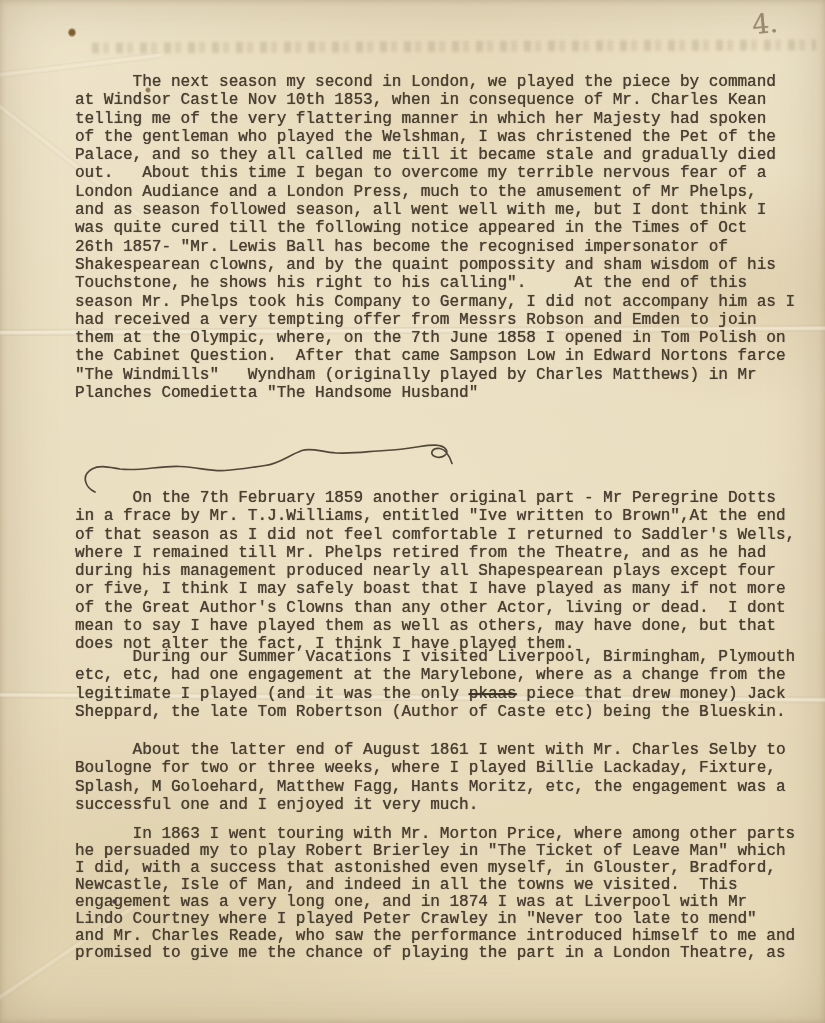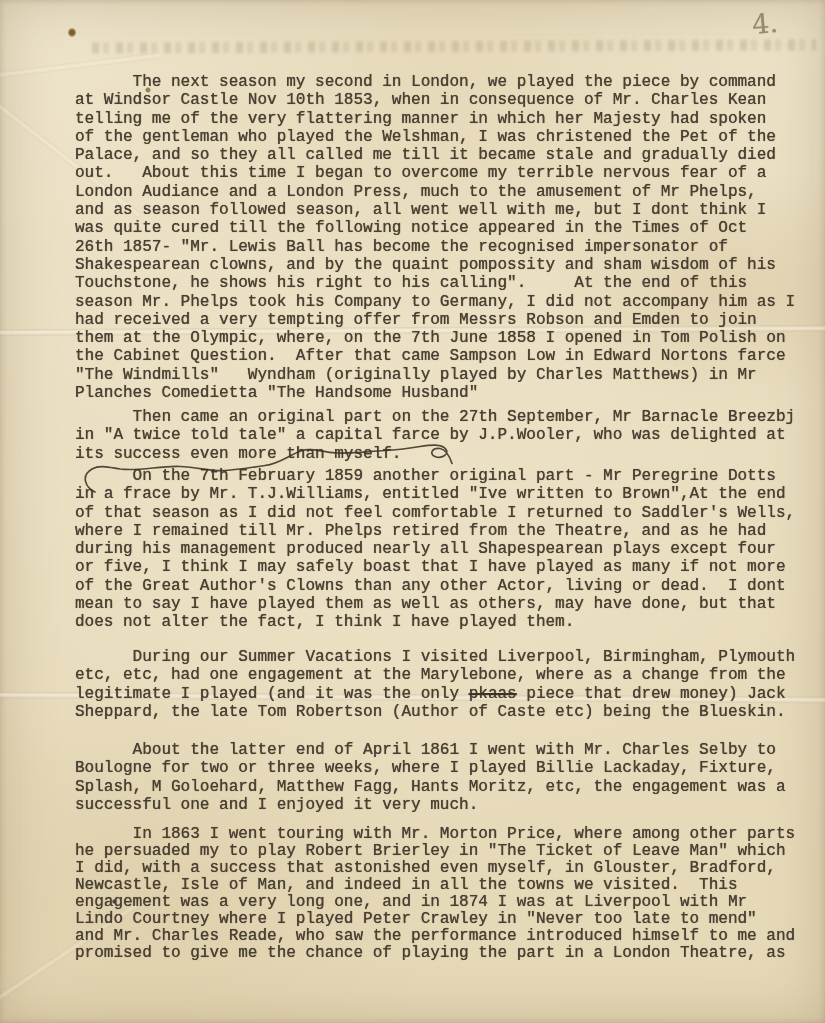--- a/index.html
+++ b/index.html
@@ -69,37 +69,34 @@
 was quite cured till the following notice appeared in the Times of Oct
 26th 1857- "Mr. Lewis Ball has become the recognised impersonator of
 Shakespearean clowns, and by the quaint pompossity and sham wisdom of his
 Touchstone, he shows his right to his calling".     At the end of this
 season Mr. Phelps took his Company to Germany, I did not accompany him as I
 had received a very tempting offer from Messrs Robson and Emden to join
 them at the Olympic, where, on the 7th June 1858 I opened in Tom Polish on
 the Cabinet Question.  After that came Sampson Low in Edward Nortons farce
 "The Windmills"   Wyndham (originally played by Charles Matthews) in Mr
 Planches Comedietta "The Handsome Husband"</div>
-  <div class="para" style="top:408px">      Then came an original part on the 27th September, Mr Barnacle Breezbj
-in "A twice told tale" a capital farce by J.P.Wooler, who was delighted at
-its success even more than myself.</div>
-  <div class="para" style="top:467px">      On the 7th February 1859 another original part - Mr Peregrine Dotts
+  <div class="para" style="top:489px">      On the 7th February 1859 another original part - Mr Peregrine Dotts
 in a frace by Mr. T.J.Williams, entitled "Ive written to Brown",At the end
 of that season as I did not feel comfortable I returned to Saddler's Wells,
 where I remained till Mr. Phelps retired from the Theatre, and as he had
 during his management produced nearly all Shapespearean plays except four
 or five, I think I may safely boast that I have played as many if not more
 of the Great Author's Clowns than any other Actor, living or dead.  I dont
 mean to say I have played them as well as others, may have done, but that
 does not alter the fact, I think I have played them.</div>
   <div class="para" style="top:648px">      During our Summer Vacations I visited Liverpool, Birmingham, Plymouth
 etc, etc, had one engagement at the Marylebone, where as a change from the
 legitimate I played (and it was the only <span class="struck">pkaas</span> piece that drew money) Jack
 Sheppard, the late Tom Robertson (Author of Caste etc) being the Blueskin.</div>
-  <div class="para" style="top:741px">      About the latter end of April 1861 I went with Mr. Charles Selby to
+  <div class="para" style="top:741px">      About the latter end of August 1861 I went with Mr. Charles Selby to
 Boulogne for two or three weeks, where I played Billie Lackaday, Fixture,
 Splash, M Goloehard, Matthew Fagg, Hants Moritz, etc, the engagement was a
 successful one and I enjoyed it very much.</div>
   <div class="para wide" style="top:826px">      In 1863 I went touring with Mr. Morton Price, where among other parts
 he persuaded my to play Robert Brierley in "The Ticket of Leave Man" which
 I did, with a success that astonished even myself, in Glouster, Bradford,
 Newcastle, Isle of Man, and indeed in all the towns we visited.  This
 engagement was a very long one, and in 1874 I was at Liverpool with Mr
 Lindo Courtney where I played Peter Crawley in "Never too late to mend"
 and Mr. Charles Reade, who saw the performance introduced himself to me and

